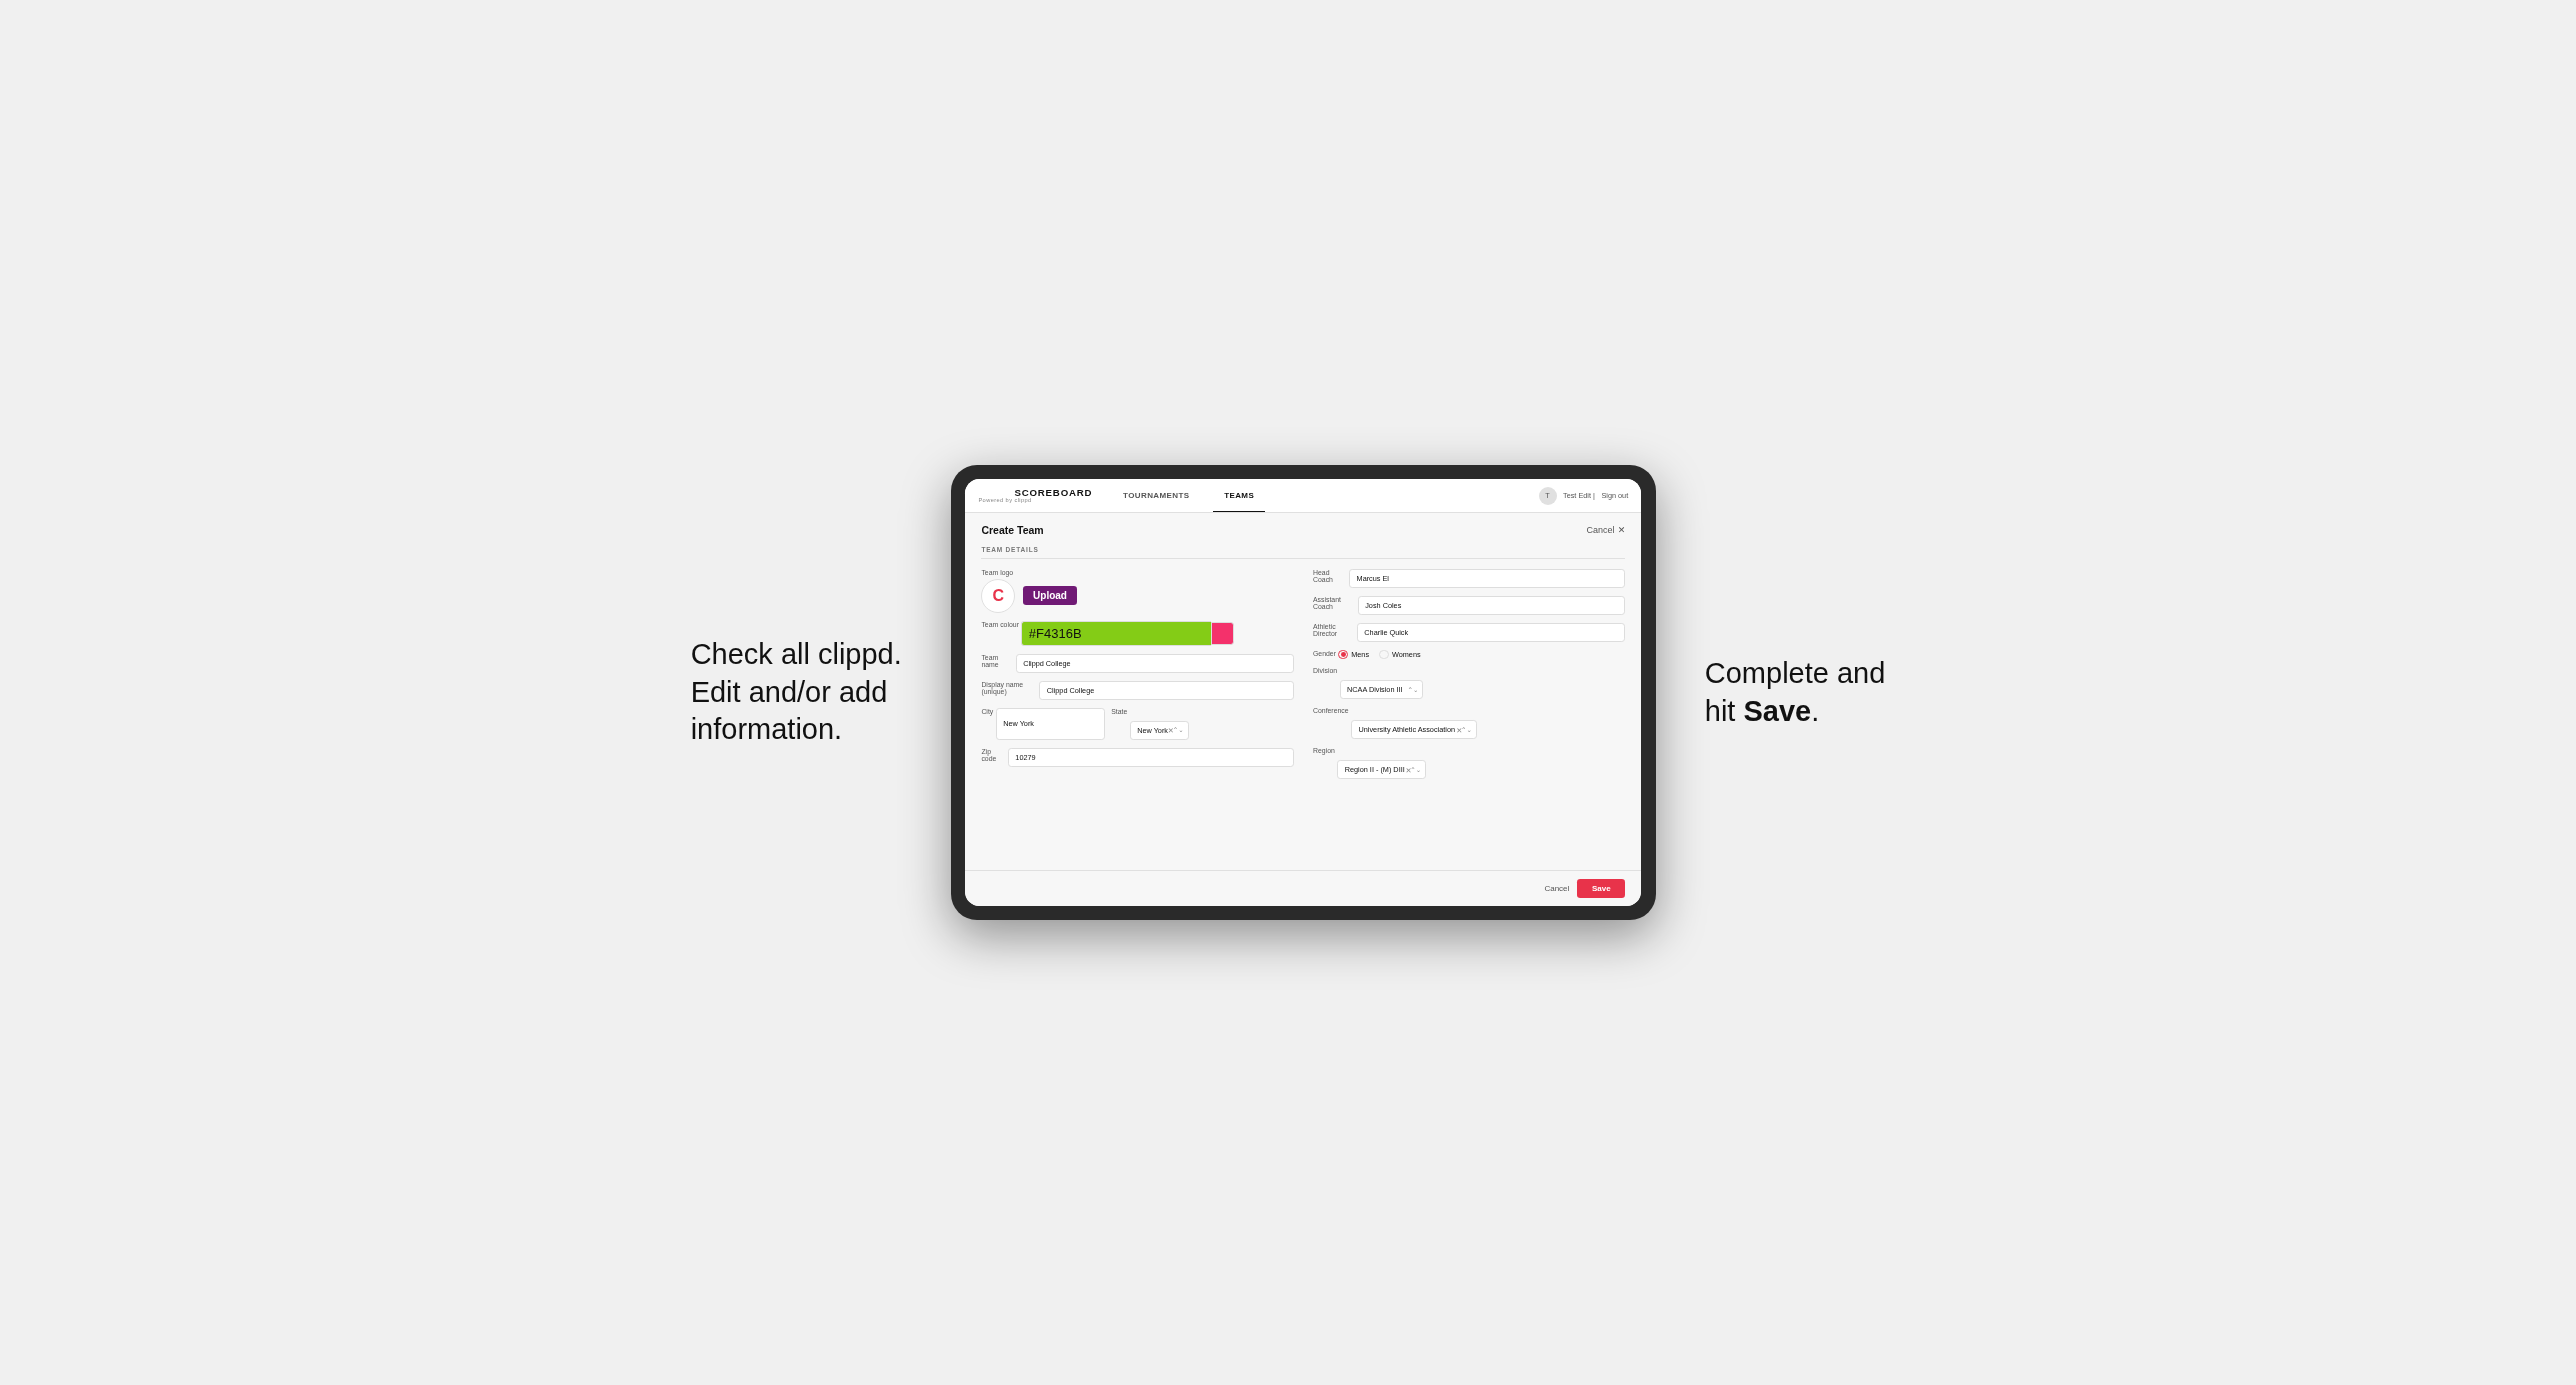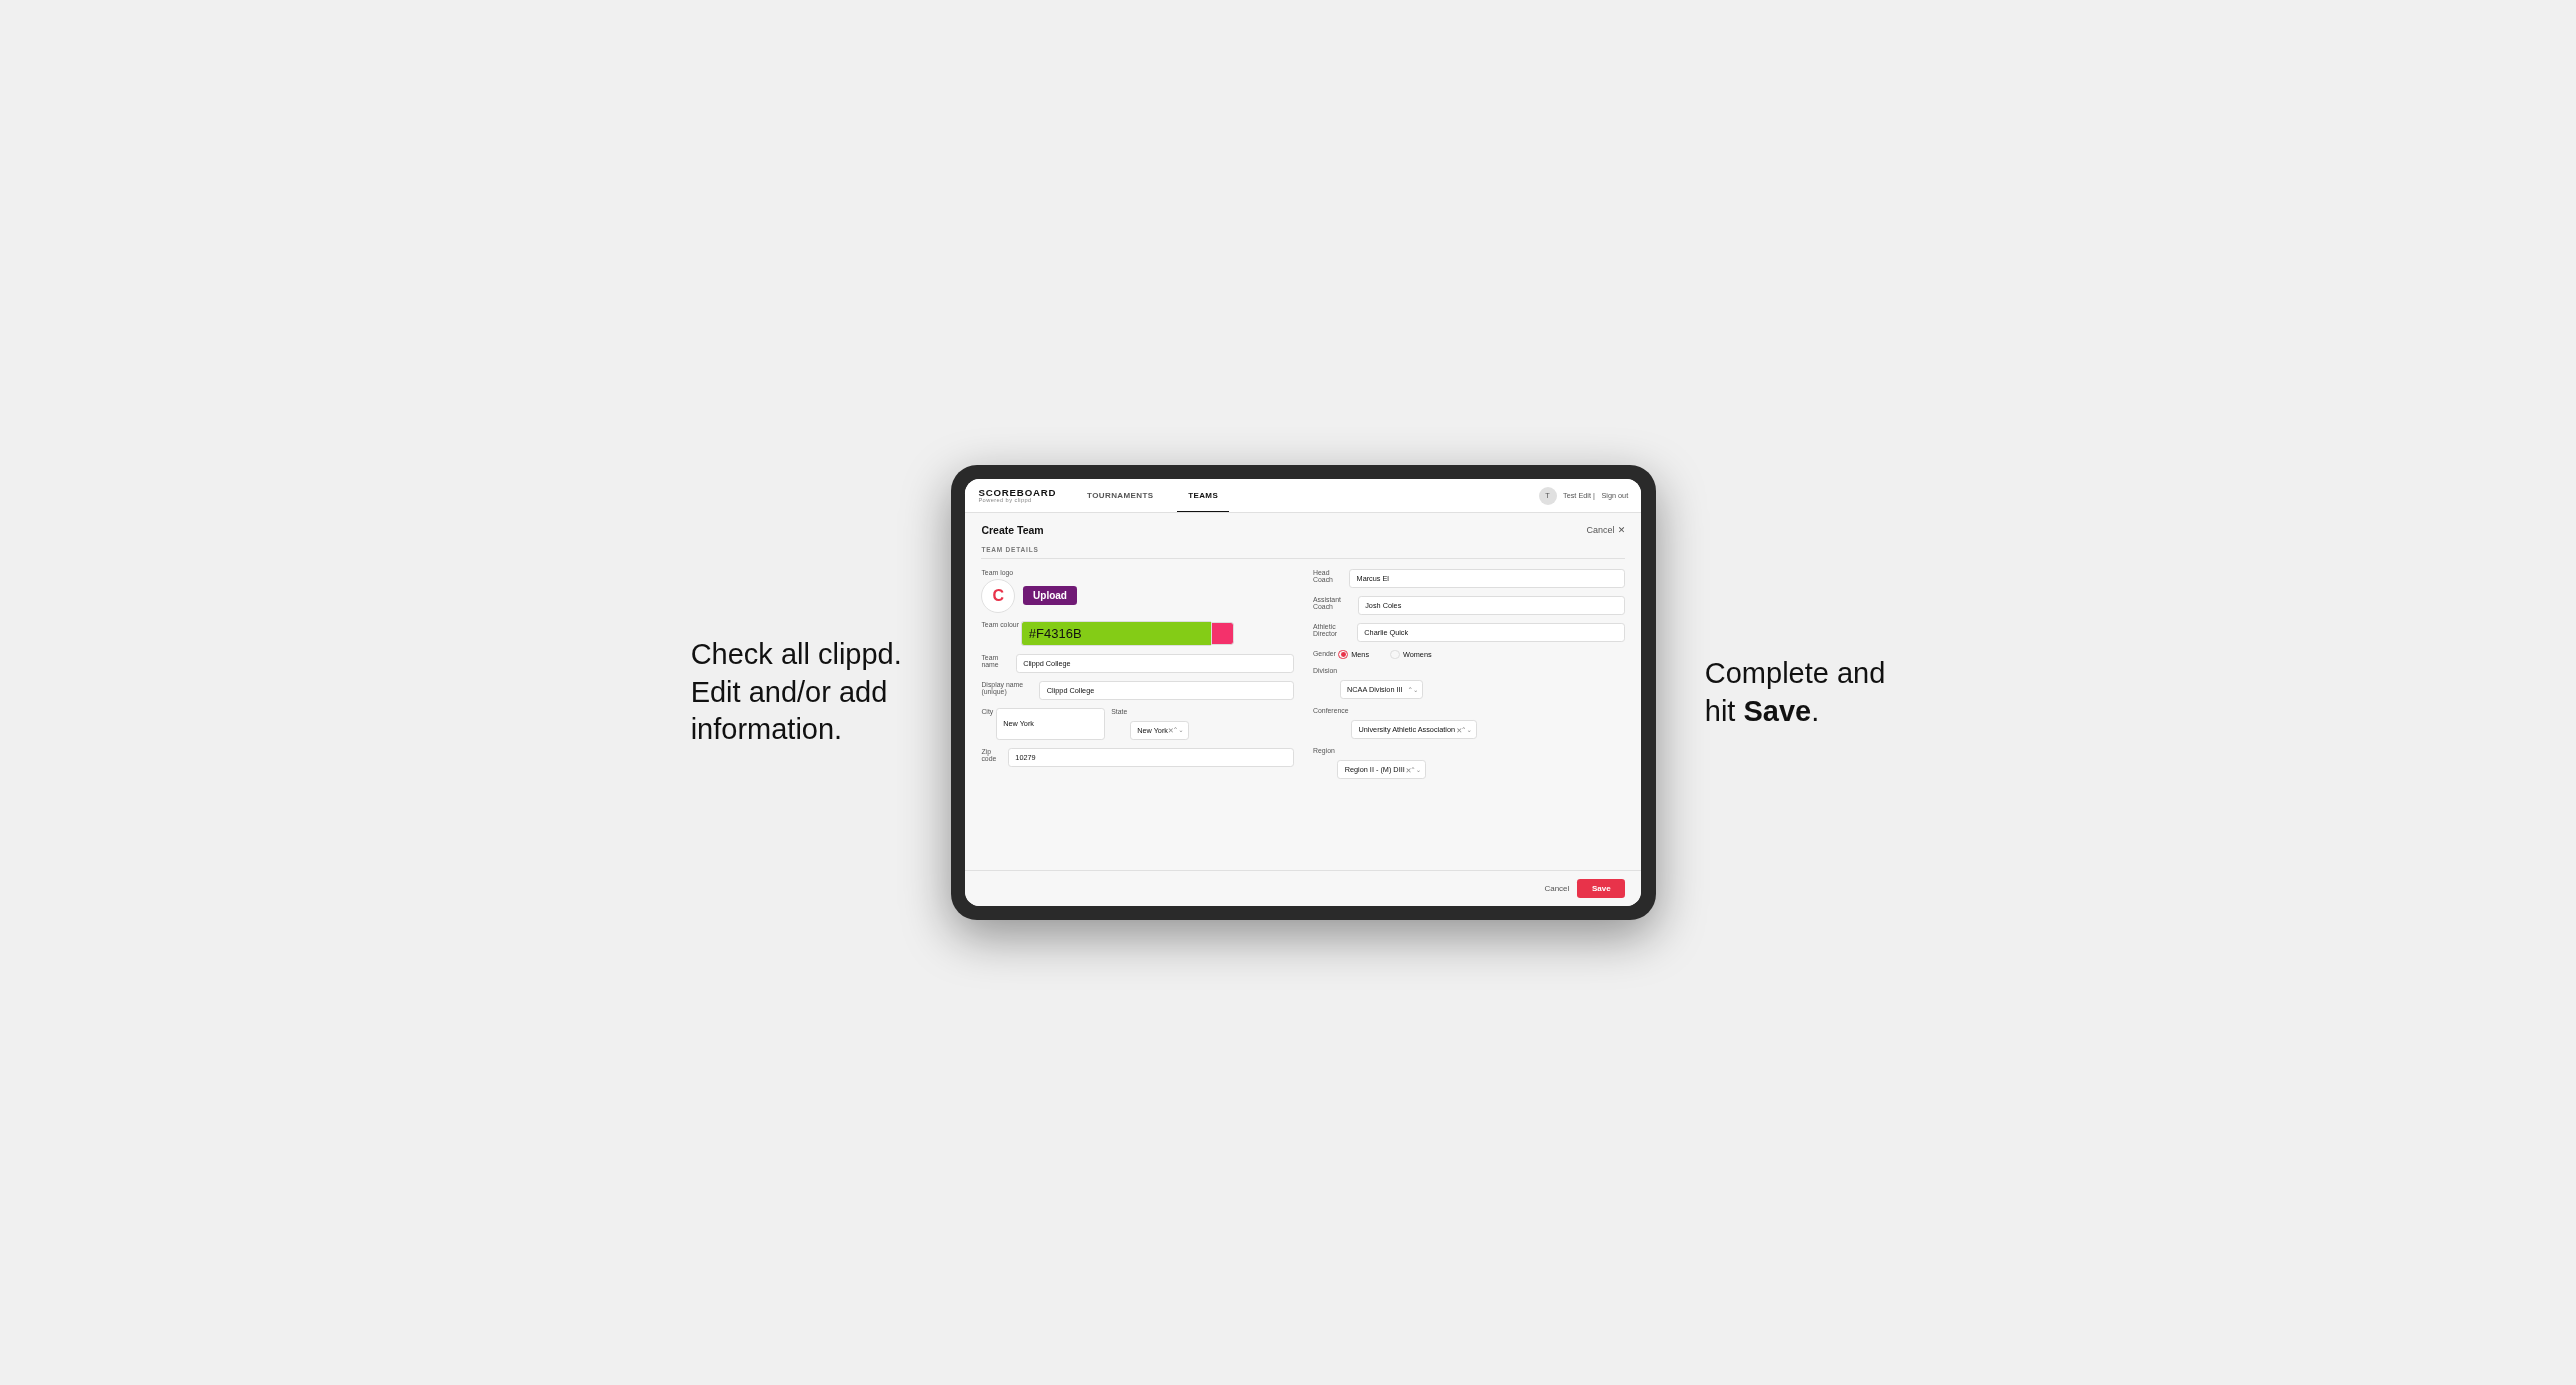--- a/index.html
+++ b/index.html
@@ -76,20 +76,21 @@
       line-height: 1;
       margin-right: 19.4px;
     }
 
     .nav-logo-main {
       font-size: 9.7px;
       font-weight: 800;
       letter-spacing: 0.8px;
       color: #111;
       text-transform: uppercase;
+      margin-left: 36px;
     }
 
     .nav-logo-sub {
       font-size: 5.7px;
       color: #888;
       letter-spacing: 0.4px;
     }
 
     .nav-tabs {
       display: flex;
@@ -323,21 +324,21 @@
       top: 50%;
       transform: translateY(-50%);
       font-size: 7.3px;
       color: #888;
       cursor: pointer;
     }
 
     
     .radio-group {
       display: flex;
-      gap: 21px;
+      gap: 10px;
       align-items: center;
     }
 
     .radio-option {
       display: flex;
       align-items: center;
       gap: 3.2px;
       font-size: 7.3px;
       color: #111;
       cursor: pointer;

